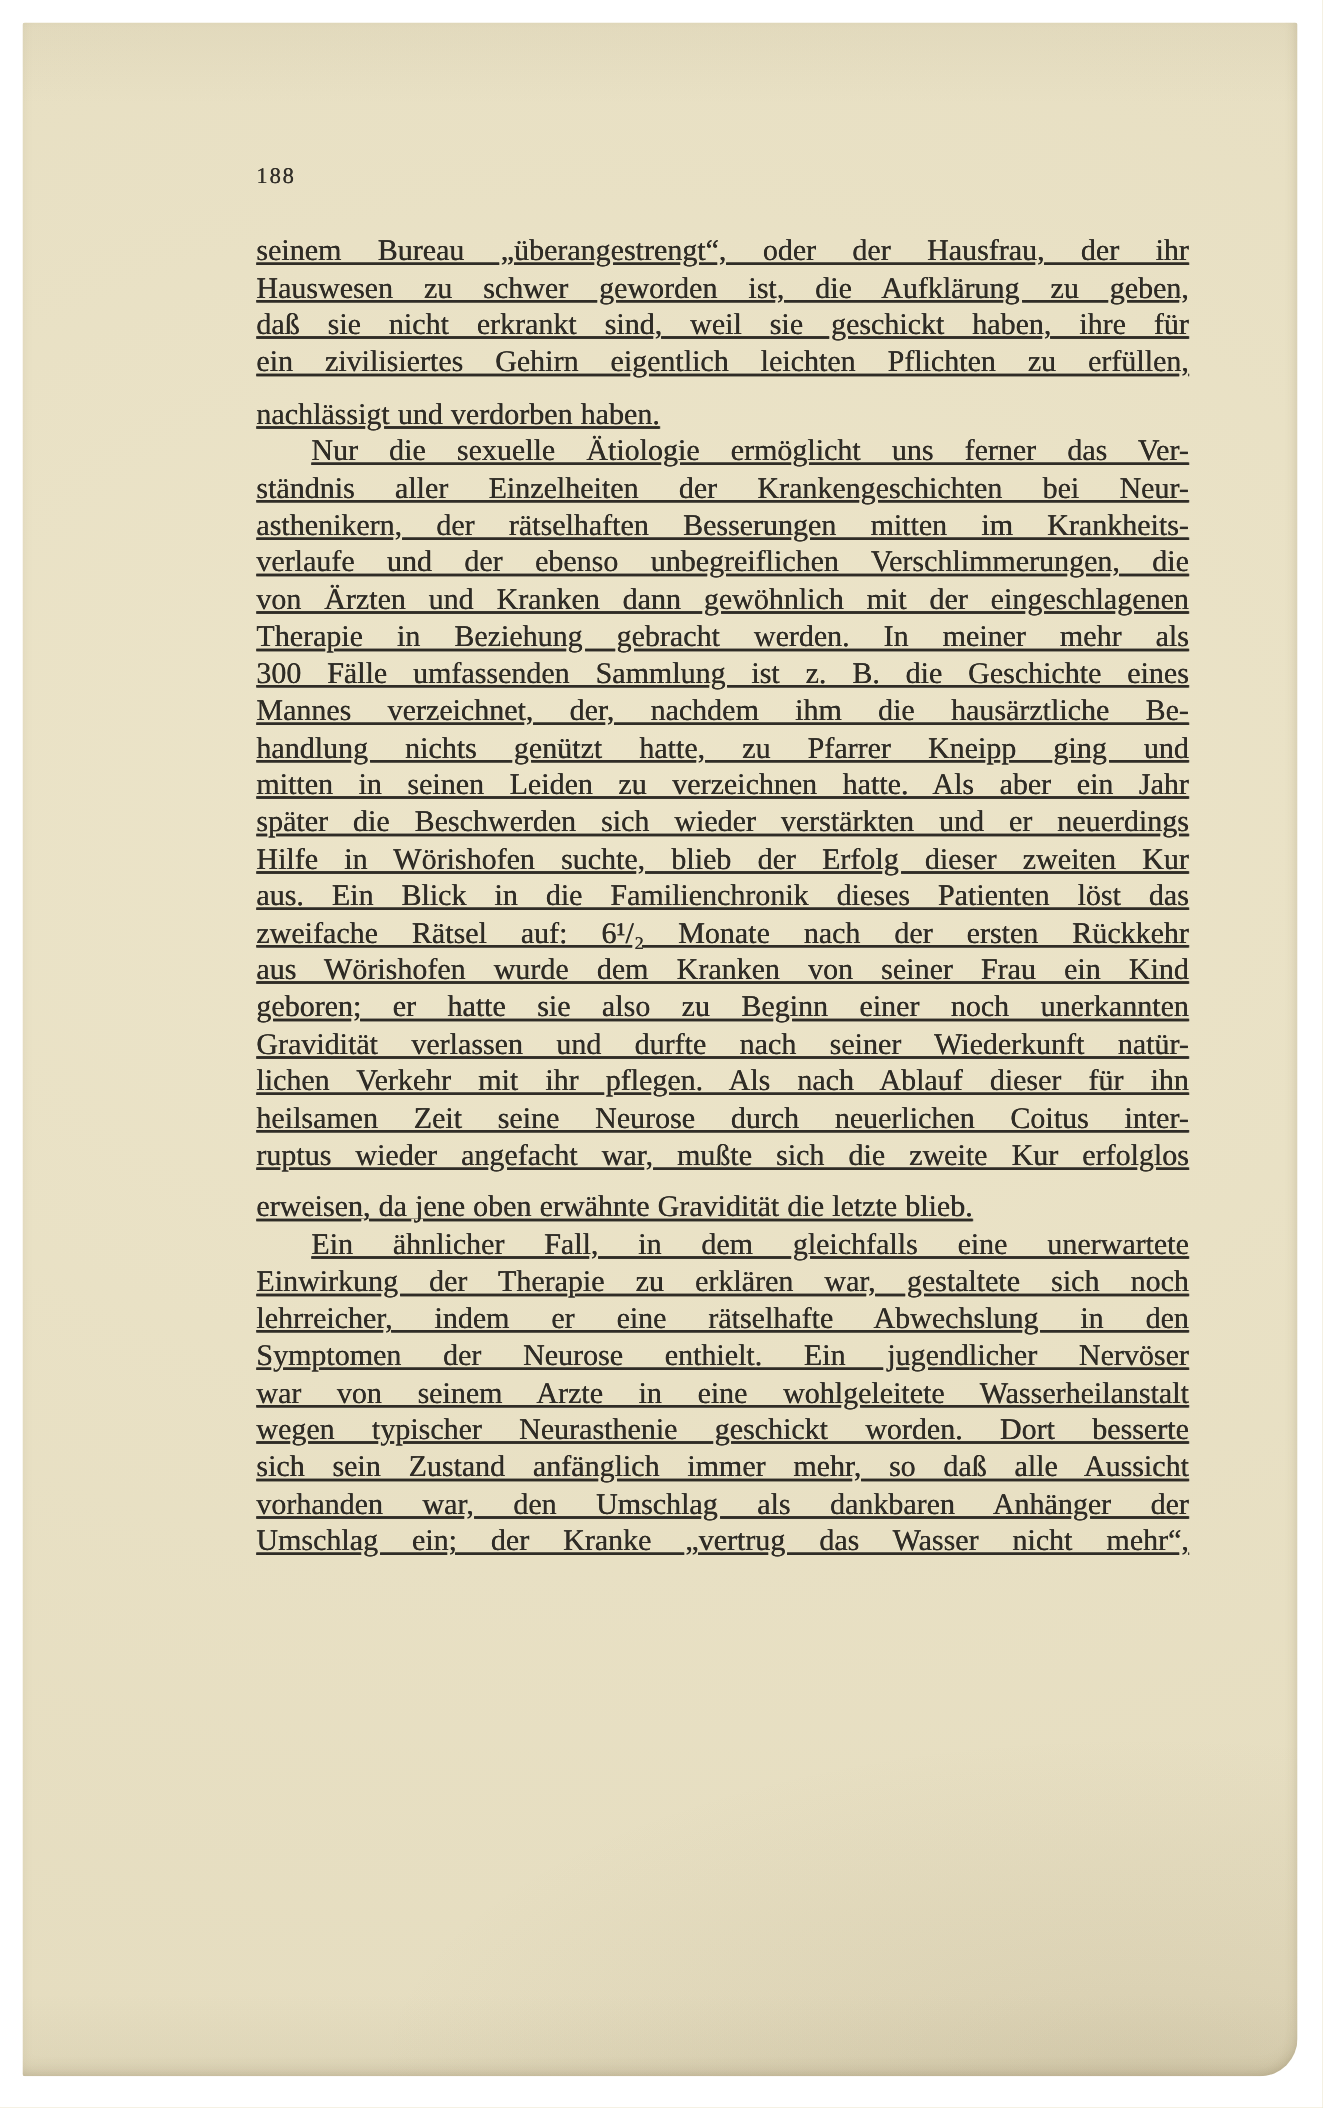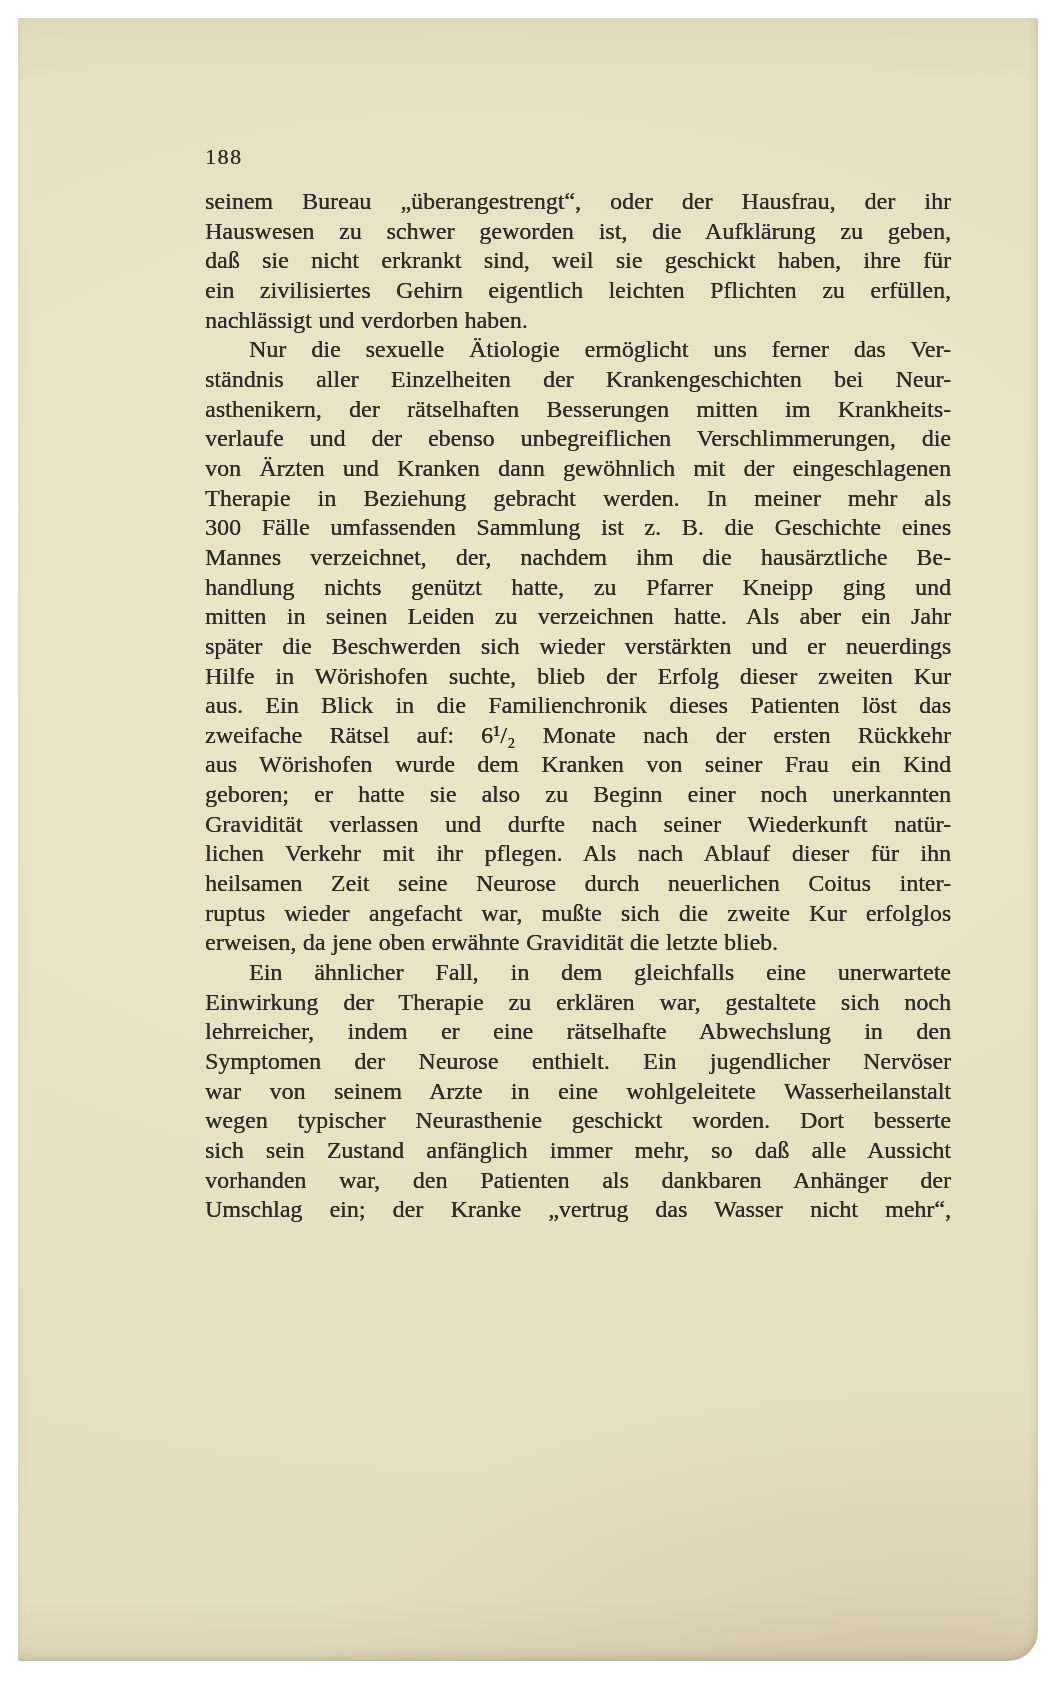--- a/index.html
+++ b/index.html
@@ -19,42 +19,43 @@
       radial-gradient(950px 420px at 88% 100%, rgba(120,100,60,0.12), rgba(120,100,60,0) 65%),
       radial-gradient(1500px 1000px at 45% 38%, rgba(255,255,255,0.06), rgba(90,75,45,0.04)),
       linear-gradient(rgba(110,95,60,0.05), rgba(110,95,60,0.0) 4%, rgba(110,95,60,0.0) 96%, rgba(110,95,60,0.07));
     border-radius: 2px 2px 30px 2px;
     box-shadow:
       inset 0 -8px 16px -10px rgba(100, 85, 50, 0.40),
       inset -6px 0 12px -9px rgba(100, 85, 50, 0.28);
   }
   .page-number {
     position: absolute;
-    left: 187px; top: 123px;
-    font-size: 22px;
+    left: 187px; top: 106px;
+    font-size: 18px;
     line-height: 32px;
     color: #33302a;
     letter-spacing: 1.5px;
     text-shadow: 0.25px 0 0 currentColor;
   }
   .text-block {
     position: absolute;
     left: 187px; top: 169px;
     width: 746px;
     font-size: 24px;
     line-height: 29.65px;
     color: #2f2c26;
   }
   .line {
     text-align: justify;
     text-align-last: justify;
     text-shadow: 0.25px 0 0 currentColor;
     word-spacing: 0.5px;
+    text-decoration: underline;
   }
-  .line.para-end { text-align-last: left; }
+  .line.para-end { text-align-last: left; margin-top: 12px; }
   .line.indent  { text-indent: 44px; }
 </style>
 </head>
 <body>
 
 <div class="paper">
   <div class="page-number">188</div>
   <div class="text-block">
       <div>
         <div class="line">seinem Bureau „überangestrengt“, oder der Hausfrau, der ihr</div>
@@ -87,17 +88,17 @@
         <div class="line para-end">erweisen, da jene oben erwähnte Gravidität die letzte blieb.</div>
       </div>
       <div>
         <div class="line indent">Ein ähnlicher Fall, in dem gleichfalls eine unerwartete</div>
         <div class="line">Einwirkung der Therapie zu erklären war, gestaltete sich noch</div>
         <div class="line">lehrreicher, indem er eine rätselhafte Abwechslung in den</div>
         <div class="line">Symptomen der Neurose enthielt. Ein jugendlicher Nervöser</div>
         <div class="line">war von seinem Arzte in eine wohlgeleitete Wasserheilanstalt</div>
         <div class="line">wegen typischer Neurasthenie geschickt worden. Dort besserte</div>
         <div class="line">sich sein Zustand anfänglich immer mehr, so daß alle Aussicht</div>
-        <div class="line">vorhanden war, den Patienten als dankbaren Anhänger der</div>
+        <div class="line">vorhanden war, den Umschlag als dankbaren Anhänger der</div>
         <div class="line">Umschlag ein; der Kranke „vertrug das Wasser nicht mehr“,</div>
       </div>
     </div>
 </div>
 
 </body></html>

